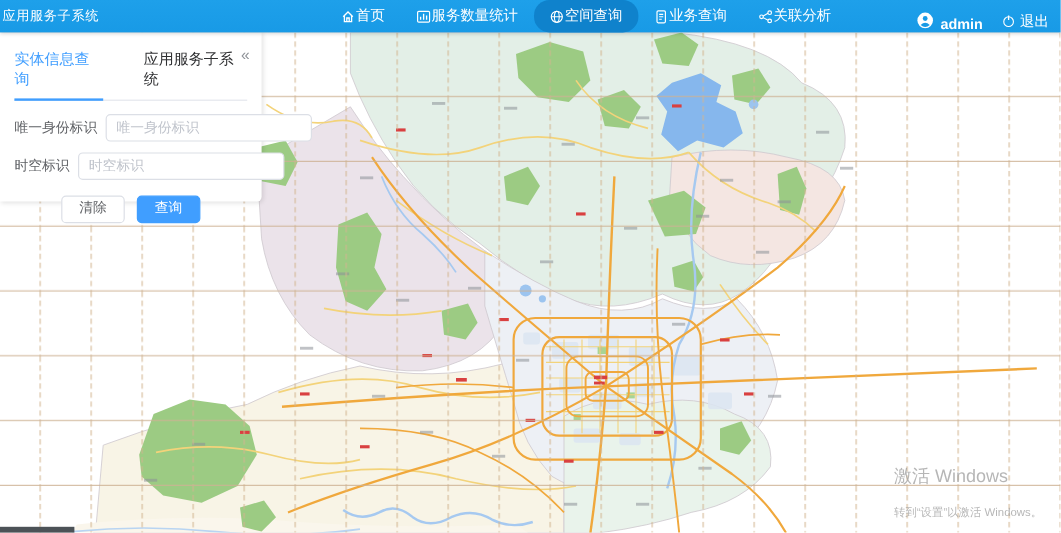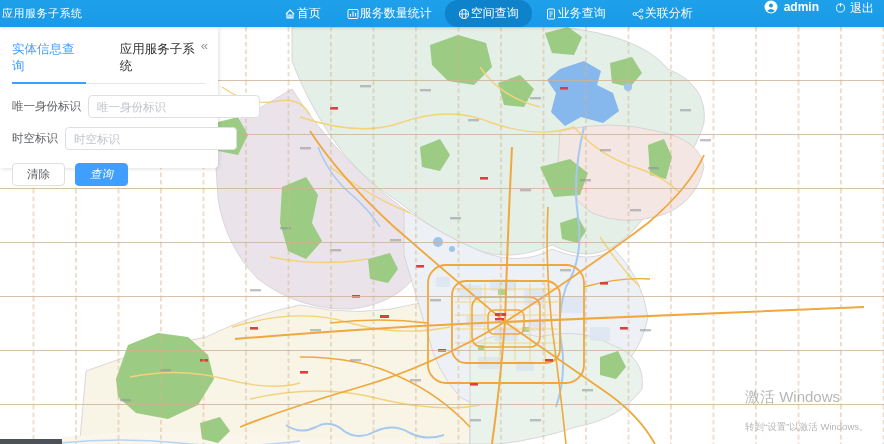--- a/index.html
+++ b/index.html
@@ -12,21 +12,21 @@
     background:linear-gradient(180deg,#1ea0ea 0%,#189ae6 100%);
     display:flex; align-items:stretch; color:#fff; z-index:30;
     box-shadow:0 1px 3px rgba(0,0,0,.15);
   }
   .app-title{ font-size:11px; font-weight:normal; letter-spacing:.5px; align-self:center; padding-left:2px; white-space:nowrap;}
   .flex-spacer{ flex:1; }
   .nav{ display:flex; align-items:stretch; }
   .nav-item{ display:flex; align-items:center; gap:1px; padding:0 13px; font-size:12px; cursor:pointer; white-space:nowrap;}
   .nav-item.active{ background:#0f82cc;border-radius:13px; }
   .nav-item svg{ display:block; }
-  .user-area{ display:flex; align-items:flex-start; gap:6px; padding:0 10px 0 0; margin-left:58px; font-size:12px;}
+  .user-area{ display:flex; align-items:flex-end; gap:6px; padding:0 10px 0 0; margin-left:58px; font-size:12px;}
   .user-name{ font-weight:bold; margin-right:10px; }
   .logout{ display:flex; align-items:center; gap:4px; cursor:pointer; }
 
   
   .map-stage{ position:absolute; top:27px; left:0; width:884px; height:417px; background:#fff; }
   .map-stage svg{ display:block; }
 
   
   .panel{
     position:absolute; top:27px; left:0; width:218px; height:141px;
@@ -39,24 +39,24 @@
   .collapse-btn{ position:absolute; right:-2px; top:2px; color:#8f9399; font-size:13px; cursor:pointer; line-height:1;}
   .form{ margin-top:11px; }
   .form-row{ display:flex; align-items:center; margin-bottom:9px; }
   .form-label{ width:76px; text-align:right; font-size:11.5px; color:#606266; padding-right:7px; white-space:nowrap;}
   .form-input{
     flex:1; height:23px; border:1px solid #dcdfe6; border-radius:4px;
     font-size:11.5px; padding:0 8px; color:#606266; outline:none;
     font-family:"Liberation Sans","DejaVu Sans",sans-serif;
   }
   .form-input::placeholder{ color:#c0c4cc; }
-  .btn-row{ display:flex; justify-content:flex-start; gap:10px; margin-top:13px; }
+  .btn-row{ display:flex; justify-content:center; gap:10px; margin-top:13px; }
   .btn{ height:23px; padding:0 14px; font-size:11.5px; border-radius:4px; cursor:pointer; line-height:21px; }
   .btn-plain{ background:#fff; border:1px solid #dcdfe6; color:#606266; }
-  .btn-primary{ background:#409eff; border:1px solid #409eff; color:#fff;font-style:italic; }
+  .btn-primary{ background:#409eff; border:1px solid #409eff; color:#fff; }
 
   
   .win-mark{ position:absolute; left:745px; top:388px; color:#9e9e9e; opacity:.75; z-index:15; pointer-events:none;}
   .win-mark .l1{ font-size:15px; }
   .win-mark .l2{ font-size:9.5px; margin-top:14px; }
 
   
   .bottom-strip{ position:absolute; left:0; bottom:0; width:62px; height:5px; background:#4c5257; z-index:16; }
 </style>
 </head>

